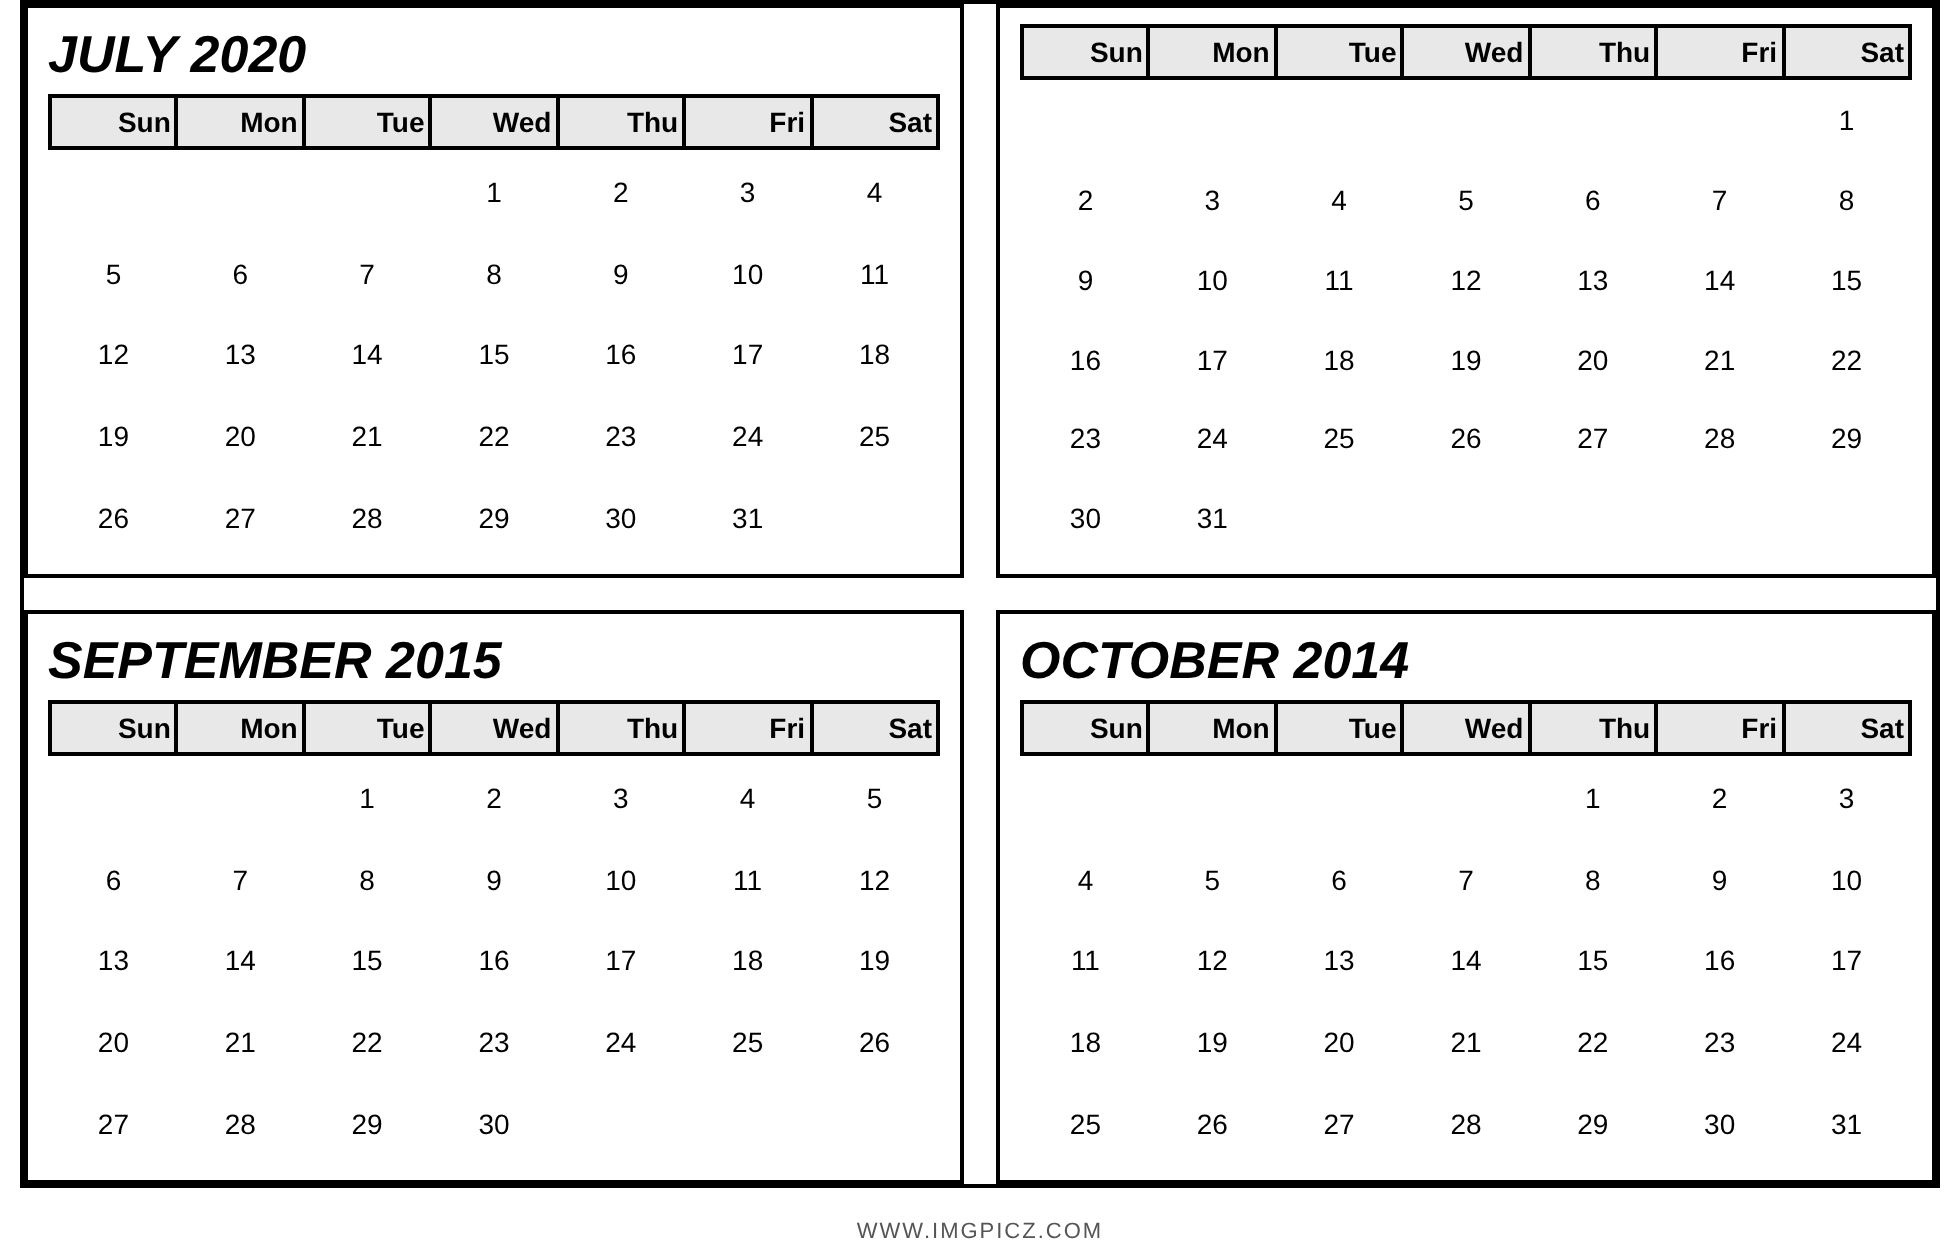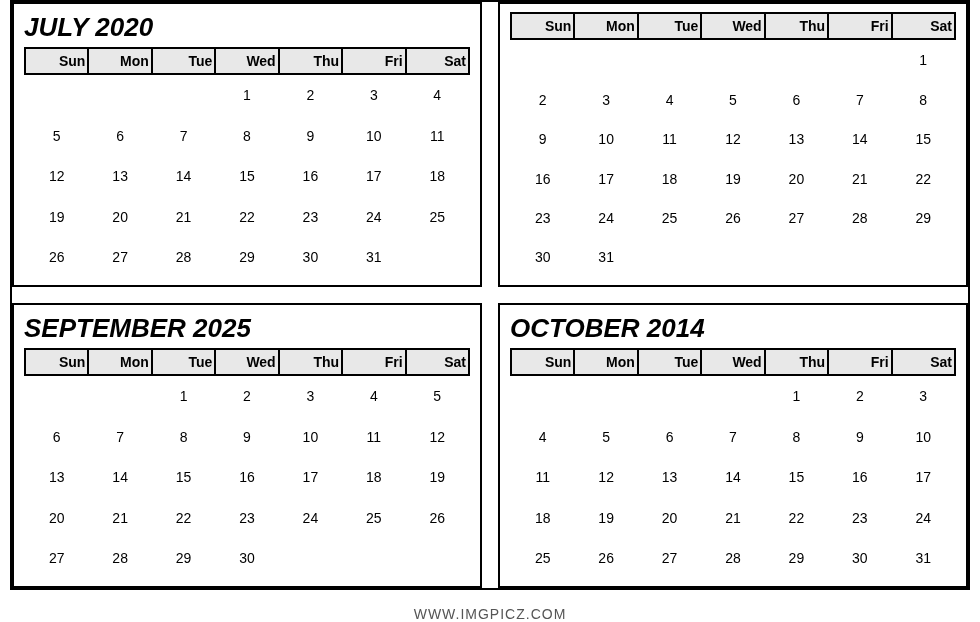--- a/index.html
+++ b/index.html
@@ -48,21 +48,21 @@
       border: 2px solid #000000;
     }
     .cal-table td {
       text-align: center;
       font-size: 14px;
       padding: 4px 2px;
       width: 14.28%;
     }
     .footer {
       text-align: right;
-      font-size: 14px;
+      font-size: 11px;
       color: #555;
       margin-top: 16px;
       letter-spacing: 1px;
     }
   </style>
 </head>
 <body>
 
 <div class="calendar-grid">
     <div class="month-block">
@@ -193,21 +193,21 @@
             <td></td>
             <td></td>
             <td></td>
             <td></td>
             <td></td>
           </tr>
         </tbody>
       </table>
     </div>
     <div class="month-block">
-      <div class="month-title">SEPTEMBER 2025</div>
+      <div class="month-title">SEPTEMBER 2015</div>
       <table class="cal-table">
         <thead>
           <tr>
             <th>Sun</th>
             <th>Mon</th>
             <th>Tue</th>
             <th>Wed</th>
             <th>Thu</th>
             <th>Fri</th>
             <th>Sat</th>

